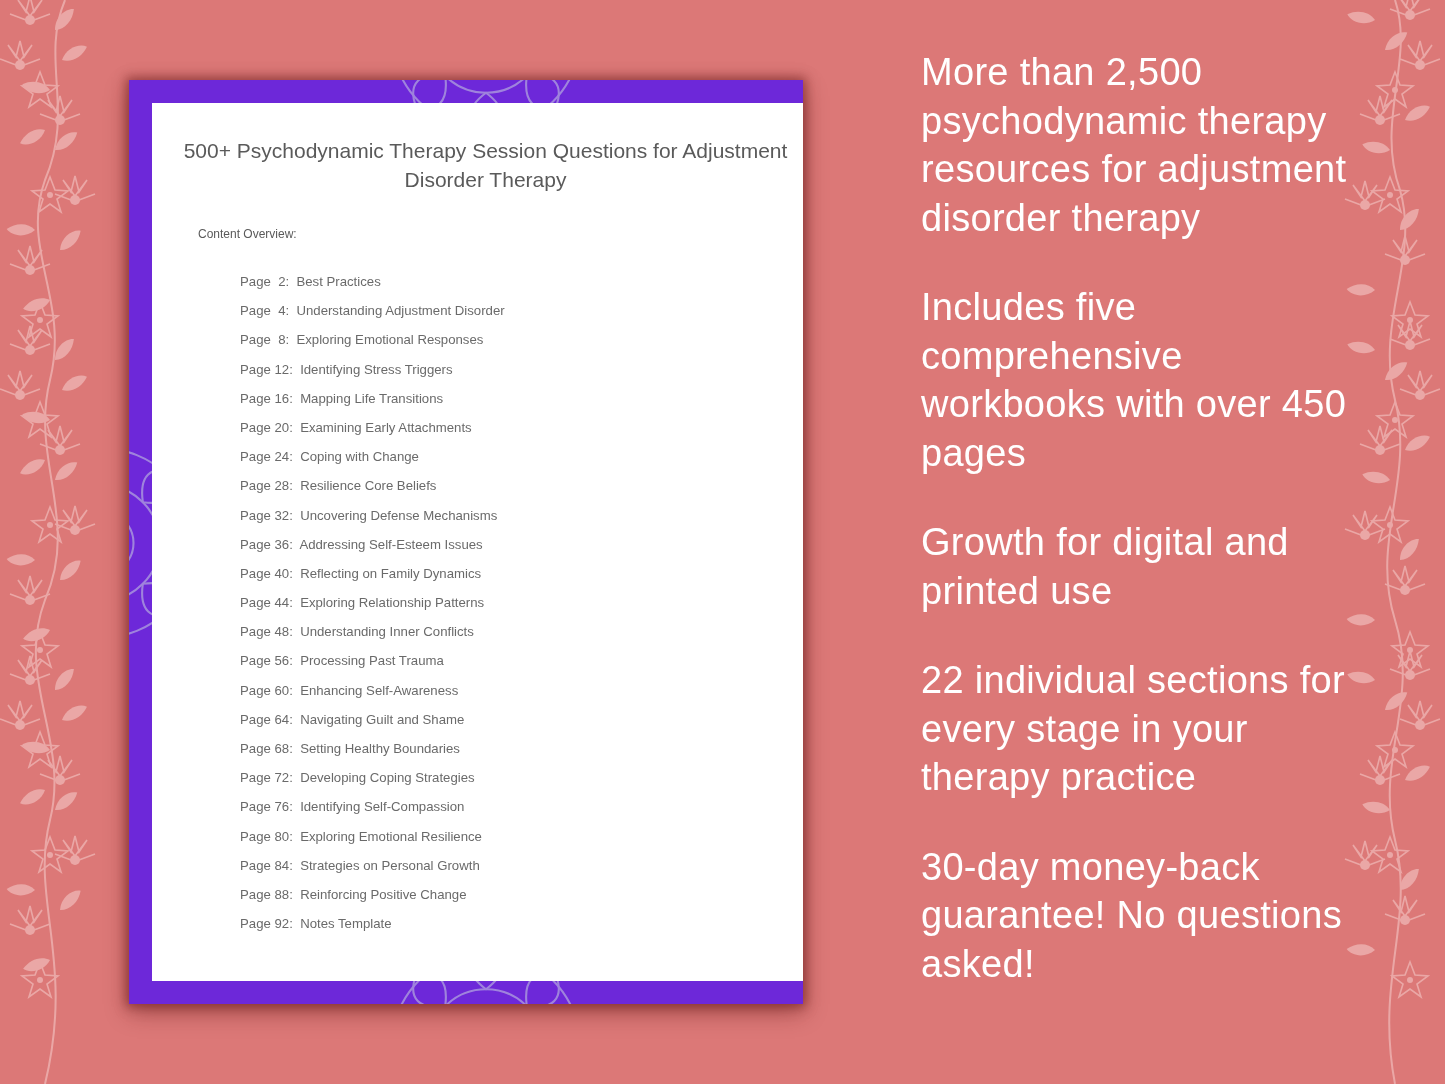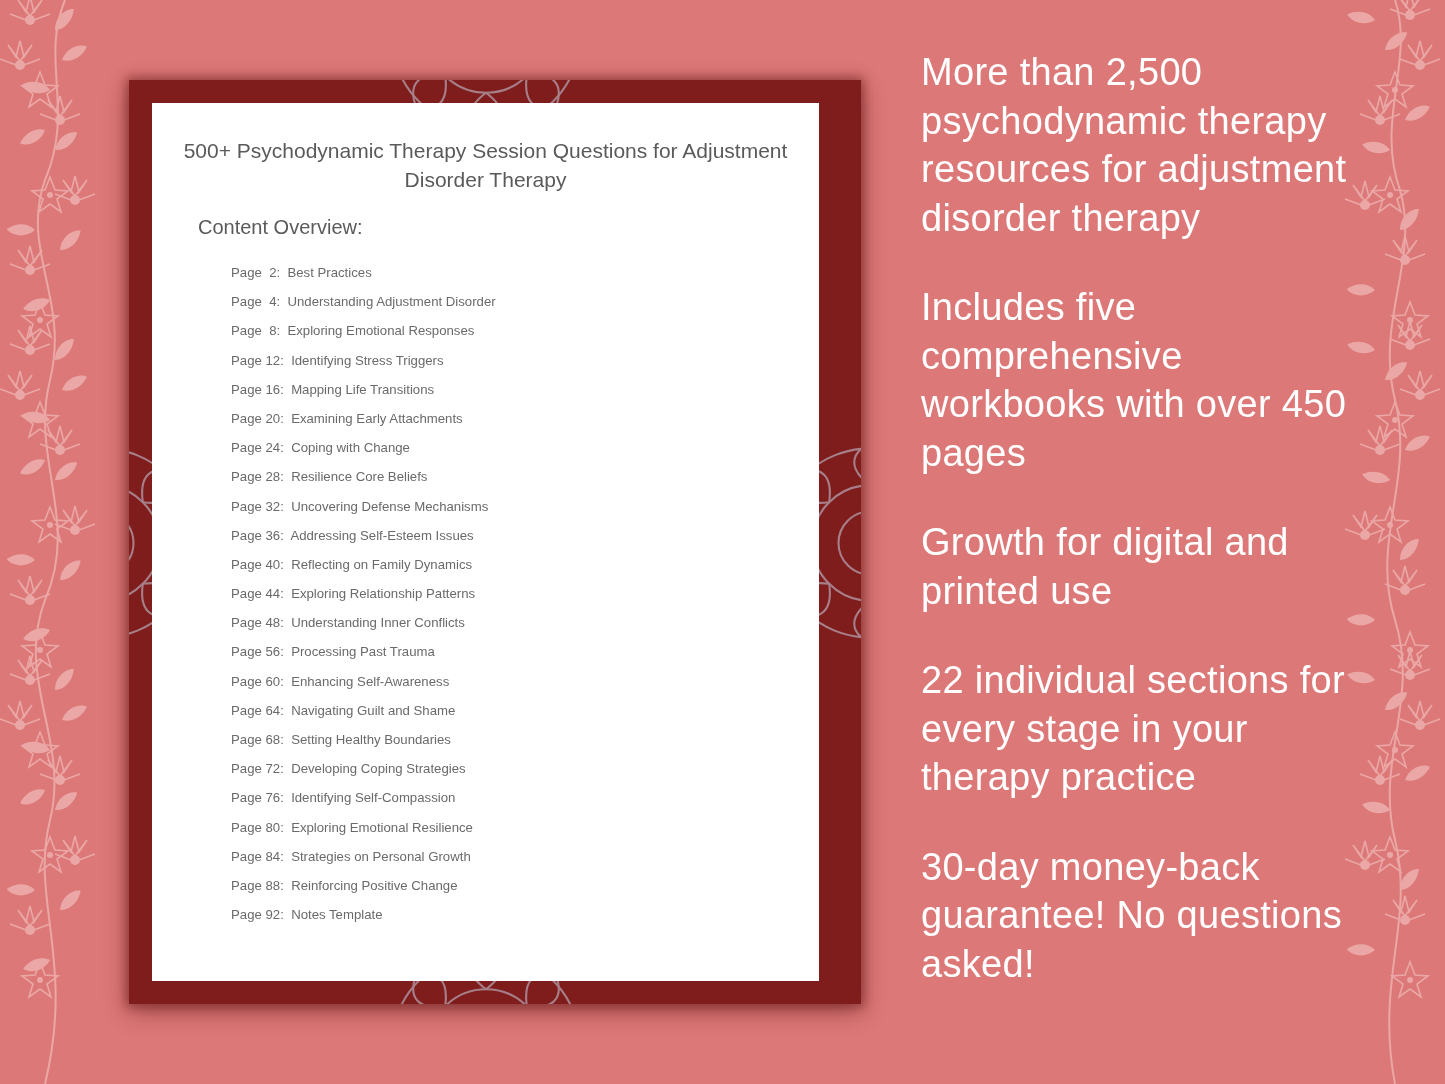--- a/index.html
+++ b/index.html
@@ -15,22 +15,22 @@
     .vine {
       position: absolute; top: 0; height: 1084px; width: 130px;
       opacity: 0.55;
     }
     .vine-left { left: 0; }
     .vine-right { right: 0; width: 110px; }
 
     .doc-sheet {
       position: absolute;
       left: 129px; top: 80px;
-      width: 732px; height: 924px;
-      background: #7f1d1d;
+      width: 674px; height: 924px;
+      background: #6d28d9;
       box-shadow: 0 0 10px 3px rgba(110, 30, 30, 0.55), 0 8px 22px rgba(90, 20, 20, 0.45);
       overflow: hidden;
     }
     .mandala {
       position: absolute;
       opacity: 0.55;
     }
     .mandala-top { left: 252px; top: -150px; width: 210px; height: 210px; }
     .mandala-bottom { left: 252px; top: 862px; width: 210px; height: 210px; }
     .mandala-left { left: -132px; top: 358px; width: 210px; height: 210px; }
@@ -46,28 +46,28 @@
       position: absolute;
       left: 0; right: 0; top: 33px;
       text-align: center;
       color: #5a5a5a;
       font-size: 21px;
       line-height: 29px;
       font-weight: normal;
     }
     .overview-label {
       position: absolute;
-      left: 46px; top: 113px;
+      left: 46px; top: 124px;
       color: #5a5a5a;
-      font-size: 20px;
+      font-size: 12px;
     }
     .toc {
       position: absolute;
       left: 70px; top: 152px;
-      margin: 9px; padding: 0;
+      margin: 18px; padding: 0;
       list-style: none;
     }
     .toc-item {
       height: 29.2px;
       font-size: 13.2px;
       color: #6a6a6a;
       white-space: pre;
       line-height: 18px;
     }
 

